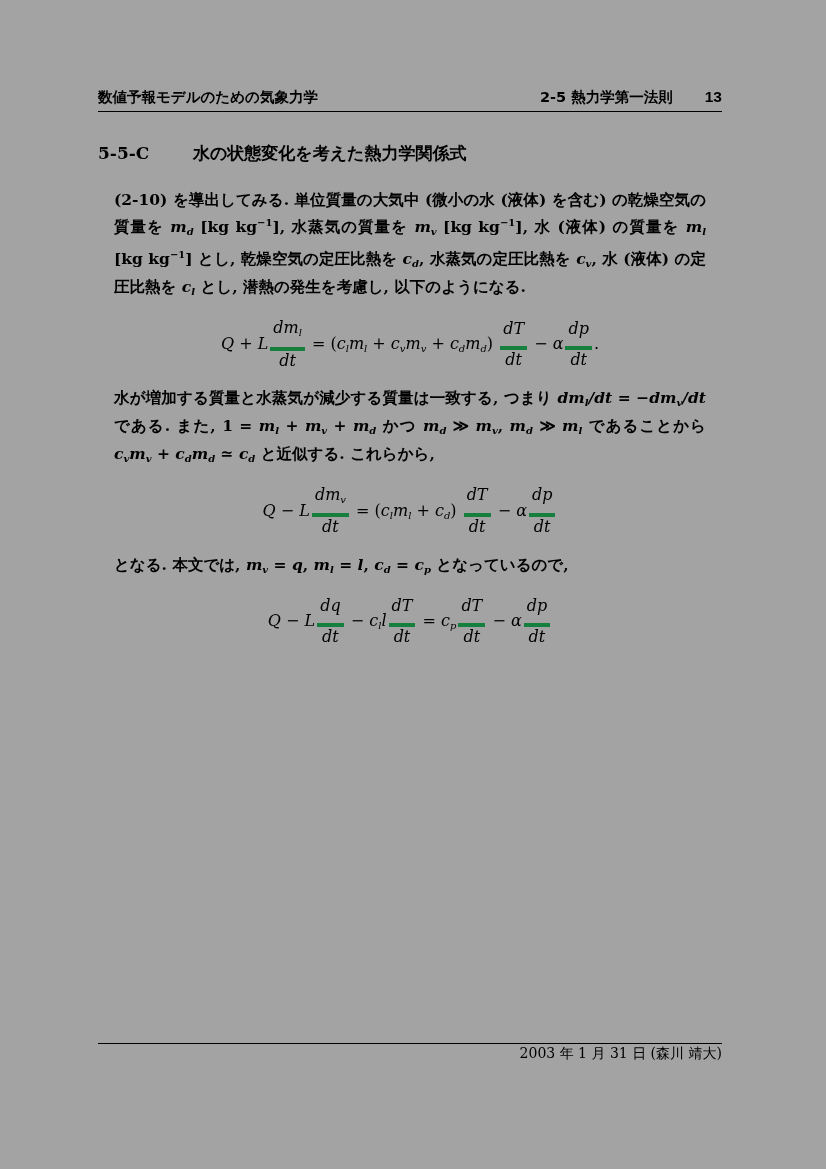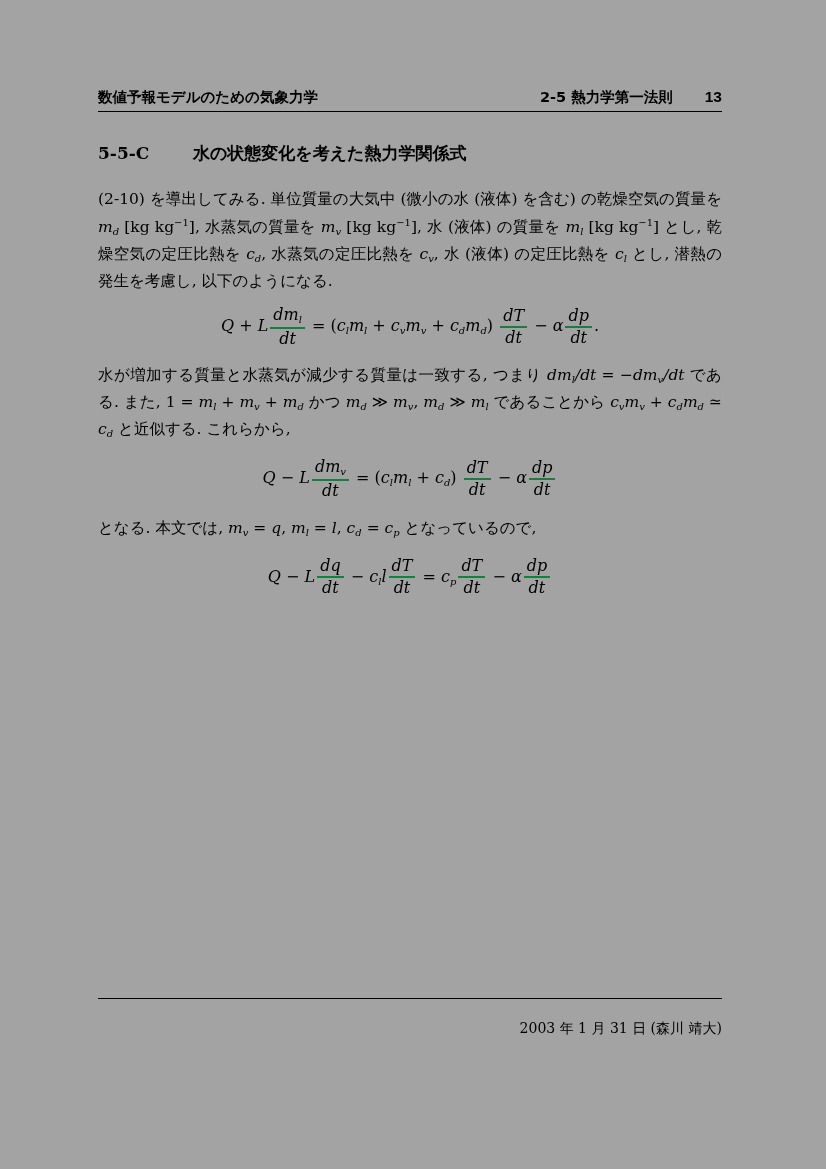--- a/index.html
+++ b/index.html
@@ -47,57 +47,58 @@
   .sec-num {
     display: inline-block;
     width: 89px;
     font-family: "DejaVu Serif", "Liberation Serif", serif;
   }
   .sec-title {
     font-family: "DejaVu Sans", "Liberation Sans", sans-serif;
   }
   
   .body-par {
-    margin: 0;
+    margin: 16px;
     text-align: justify;
     font-size: 15.5px;
     line-height: 23px;
+    font-weight: bold;
   }
   .par-first { margin-top: 24px; }
   
   .equation {
     margin: 13px 0 15px;
     text-align: center;
     font-size: 16px;
     line-height: 36px;
     white-space: nowrap;
   }
   .frac {
     display: inline-block;
     vertical-align: middle;
     text-align: center;
     margin: 0 2px;
     line-height: 1.15;
   }
-  .frac .num { display: block; border-bottom: 2px solid #15803d; padding: 0 3px 1px; }
+  .frac .num { display: block; border-bottom: 4px solid #15803d; padding: 0 3px 8px; }
   .frac .den { display: block; padding-top: 1px; }
   
   .seg-m  { font-style: italic; }
   .seg-r  { font-style: normal; }
   .seg-t  { font-style: normal; }
   .seg-sub { font-style: italic; font-size: 10px; vertical-align: -3px; }
   .seg-sup { font-style: normal; font-size: 10px; vertical-align: 6px; }
   
   .footer {
     position: absolute;
     left: 98px;
-    top: 998px;
+    top: 1043px;
     width: 624px;
     border-top: 1px solid #000;
-    padding-top: 20px;
+    padding-top: 0;
     text-align: right;
     font-size: 14px;
     line-height: 18px;
   }
 </style>
 </head>
 <body>
 
 <div class="page">
   <div class="content">

